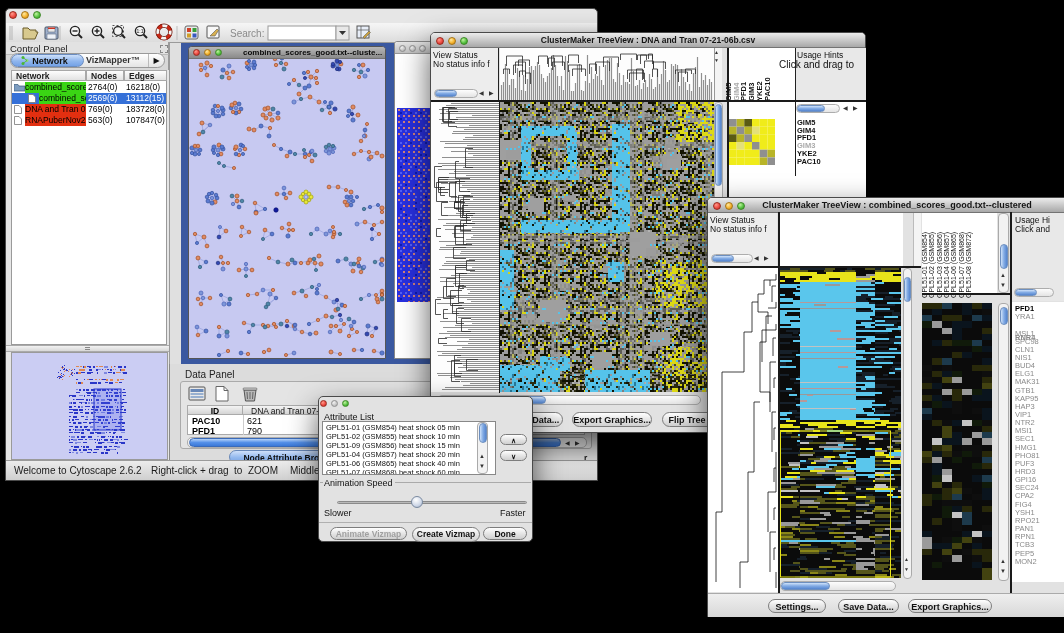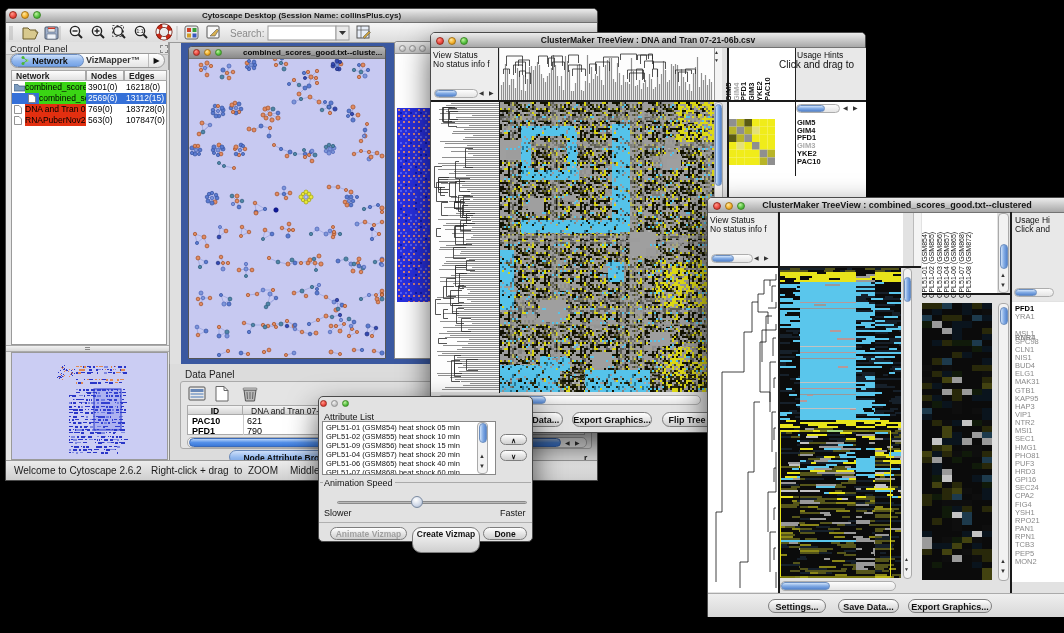--- a/index.html
+++ b/index.html
@@ -13,21 +13,20 @@
 .btn{position:absolute;background:linear-gradient(#ffffff,#e8e8e8 45%,#cfcfcf);border:1px solid #7d7d7d;border-radius:9px;font-size:9px;font-weight:bold;color:#111;text-align:center;}
 .sbtrack{position:absolute;background:linear-gradient(#fdfdfd,#e4e4e4);border:1px solid #adadad;border-radius:6px;}
 .sbpill{position:absolute;background:linear-gradient(#cfe2fa,#82abe4 50%,#5585cf);border:1px solid #6d8fbf;border-radius:5px;}
 .sbpillv{position:absolute;background:linear-gradient(90deg,#cfe2fa,#82abe4 50%,#5585cf);border:1px solid #6d8fbf;border-radius:5px;}
 .arr{position:absolute;color:#333;text-align:center;}
 .blkline{position:absolute;background:#1a1a1a;}
 .lbl{position:absolute;white-space:nowrap;}
 .rot{position:absolute;transform:rotate(-90deg);transform-origin:0 100%;white-space:nowrap;}
 </style></head><body>
 <div class="win" style="left:5px;top:8px;width:593px;height:473px;">
-    <div class="tb" style="height:14px;font-size:8px;line-height:14px;">Cytoscape Desktop (Session Name: collinsPlus.cys)</div>
     <span class="tl tlr" style="left:3px;top:2px;width:8px;height:8px;"></span>
     <span class="tl tly" style="left:15px;top:2px;width:8px;height:8px;"></span>
     <span class="tl tlg" style="left:27px;top:2px;width:8px;height:8px;"></span>
     <div class="abs" style="left:0;top:14px;width:591px;height:20px;background:linear-gradient(#f6f6f6,#dcdcdc);border-bottom:1px solid #9a9a9a;"></div>
     <div class="abs" style="left:0;top:14px;line-height:0;"><svg width="591" height="20">
 <g stroke="#b5b5b5">
           <line x1="4" y1="3" x2="4" y2="17"></line>
           <line x1="6" y1="3" x2="6" y2="17"></line>
         </g>
 <g transform="translate(16,2)">
@@ -104,21 +103,21 @@
     <div class="abs" style="left:80px;top:45px;width:62px;height:13px;font-size:9px;font-weight:bold;color:#333;text-align:left;line-height:13px;">VizMapper™</div>
     <div class="abs" style="left:142px;top:45px;width:16px;height:13px;border-left:1px solid #bbb;font-size:8px;color:#111;text-align:center;line-height:13px;">▶</div>
     <div class="abs" style="left:5px;top:61px;width:156px;height:275px;background:#fff;border:1px solid #9a9a9a;"></div>
     <div class="abs" style="left:5px;top:61px;width:75px;height:11px;background:linear-gradient(#fdfdfd,#e2e2e2);border:1px solid #a8a8a8;font-size:8.5px;font-weight:bold;color:#222;line-height:11px;padding-left:4px;">Network</div>
     <div class="abs" style="left:80px;top:61px;width:38px;height:11px;background:linear-gradient(#fdfdfd,#e2e2e2);border:1px solid #a8a8a8;font-size:8.5px;font-weight:bold;color:#222;line-height:11px;padding-left:4px;">Nodes</div>
     <div class="abs" style="left:118px;top:61px;width:43px;height:11px;background:linear-gradient(#fdfdfd,#e2e2e2);border:1px solid #a8a8a8;font-size:8.5px;font-weight:bold;color:#222;line-height:11px;padding-left:4px;">Edges</div>
     <svg class="abs" style="left:8px;top:74px;" width="11" height="9">
       <path d="M0 8V1.5h4l1 1.5h6v5z" fill="#7c9cc0" stroke="#3a5a7c" stroke-width=".7"></path>
     </svg>
     <div class="abs" style="left:19px;top:73px;height:11px;width:61px;background:#3ad514;font-size:8.5px;line-height:11px;color:#000;white-space:nowrap;overflow:hidden;">combined_scores_</div>
-    <div class="abs" style="left:82px;top:73px;font-size:8.5px;line-height:11px;color:#000;">3901(0)</div>
+    <div class="abs" style="left:82px;top:73px;font-size:8.5px;line-height:11px;color:#000;">2764(0)</div>
     <div class="abs" style="left:120px;top:73px;font-size:8.5px;line-height:11px;color:#000;">16218(0)</div>
     <div class="abs" style="left:6px;top:84px;width:154px;height:11px;background:#3570d8;"></div>
     <svg class="abs" style="left:22px;top:85px;" width="8" height="9">
       <path d="M0.5 8.5 V0.5 H5 L7.5 3 V8.5 z" fill="#fff" stroke="#777" stroke-width=".8"></path>
     </svg>
     <div class="abs" style="left:33px;top:84px;height:11px;width:47px;background:#3ad514;font-size:8.5px;line-height:11px;color:#000;white-space:nowrap;overflow:hidden;">combined_sco</div>
     <div class="abs" style="left:82px;top:84px;font-size:8.5px;line-height:11px;color:#fff;">2569(6)</div>
     <div class="abs" style="left:120px;top:84px;font-size:8.5px;line-height:11px;color:#fff;">13112(15)</div>
     <svg class="abs" style="left:8px;top:96px;" width="8" height="9">
       <path d="M0.5 8.5 V0.5 H5 L7.5 3 V8.5 z" fill="#fff" stroke="#777" stroke-width=".8"></path>
@@ -955,14 +954,14 @@
     <div class="btn" style="left:181px;top:53px;width:27px;height:11px;line-height:11px;font-size:7px;">∨</div>
     <div class="lbl" style="left:5px;top:81px;font-size:9px;color:#111;">Animation Speed</div>
     <div class="abs" style="left:76px;top:85px;width:136px;height:1px;background:#aaa;"></div>
     <div class="abs" style="left:1px;top:85px;width:3px;height:1px;background:#aaa;"></div>
     <div class="abs" style="left:18px;top:104px;width:190px;height:3px;background:linear-gradient(#9a9a9a,#d8d8d8);border:1px solid #8a8a8a;border-radius:2px;"></div>
     <div class="abs" style="left:92px;top:99px;width:12px;height:12px;background:radial-gradient(circle at 40% 30%,#ffffff,#cfd8e8 60%,#9aa8c0);border:1px solid #7a8aa0;border-radius:50%;"></div>
     <div class="lbl" style="left:5px;top:111px;font-size:9px;color:#111;">Slower</div>
     <div class="lbl" style="left:181px;top:111px;font-size:9px;color:#111;">Faster</div>
     <div class="abs" style="left:0;top:125px;width:213px;height:1px;background:#b0b0b0;"></div>
     <div class="btn" style="left:11px;top:130px;width:77px;height:13px;line-height:13px;font-size:8.5px;color:#a0a0a0;">Animate Vizmap</div>
-    <div class="btn" style="left:93px;top:130px;width:68px;height:26px;line-height:13px;font-size:8.5px;">Create Vizmap</div>
+    <div class="btn" style="left:93px;top:130px;width:68px;height:15px;line-height:13px;font-size:8.5px;">Create Vizmap</div>
     <div class="btn" style="left:164px;top:130px;width:44px;height:13px;line-height:13px;font-size:8.5px;">Done</div>
   </div>
 </body></html>

